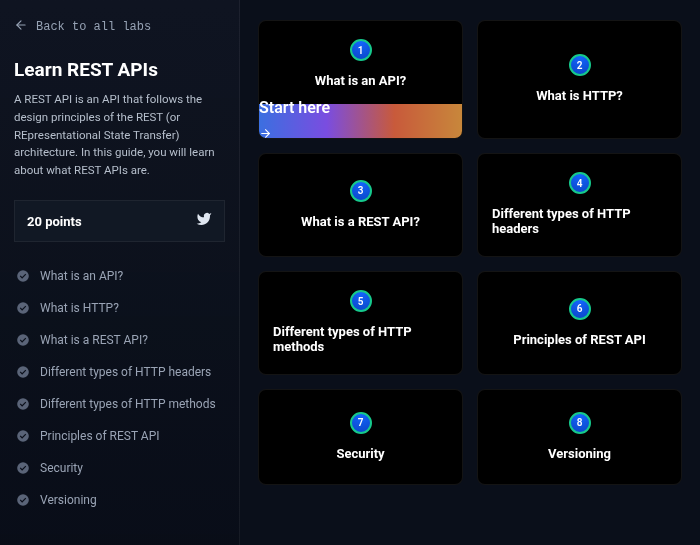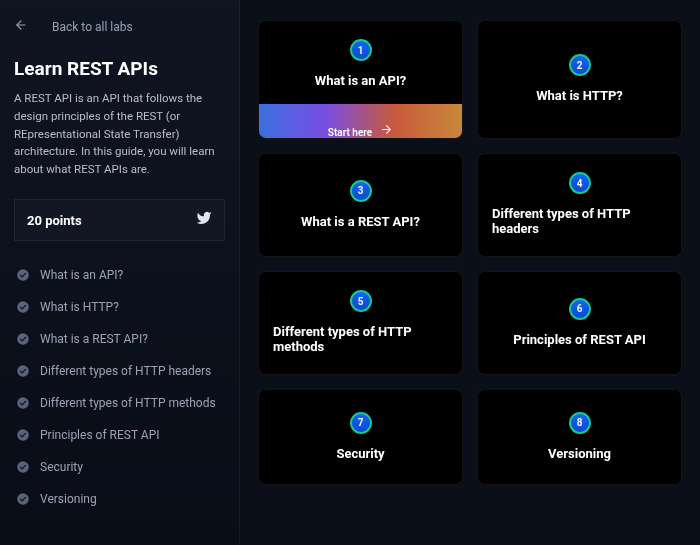--- a/index.html
+++ b/index.html
@@ -16,25 +16,26 @@
     width: 240px;
     padding: 18px 14px 18px 14px;
     border-right: 1px solid rgba(255,255,255,0.06);
     background: linear-gradient(180deg, rgba(20,26,40,0.5), rgba(8,12,22,0.6));
     display: flex;
     flex-direction: column;
   }
   .back-link {
     display: flex;
     align-items: center;
-    gap: 24px;
+    gap: 8px;
     color: #96a2b4;
     font-size: 12px;
     margin-bottom: 22px;
     cursor: pointer;
+    font-family: Liberation Mono, monospace;
   }
   .back-link svg { width: 14px; height: 14px; stroke: #96a2b4; }
   .title {
     font-size: 19px;
     font-weight: 700;
     color: #fff;
     margin-bottom: 10px;
   }
   .desc {
     font-size: 11.5px;
@@ -134,26 +135,27 @@
     align-items: flex-start;
   }
   .start-bar {
     margin-top: 16px;
     width: calc(100% + 28px);
     margin-left: -14px;
     margin-right: -14px;
     height: 34px;
     background: linear-gradient(90deg, #3b6fe0, #7a4de0, #c85a3b, #c8873b);
     display: flex;
-    align-items: flex-end;
+    align-items: flex-start;
     justify-content: center;
     gap: 8px;
-    font-size: 10px;
+    font-size: 16px;
     font-weight: 600;
     color: #fff;
+    flex-direction: column;
   }
   .start-bar svg { width: 13px; height: 13px; stroke: #fff; }
 </style>
 </head>
 <body>
 
 <aside class="sidebar">
   <div class="back-link">
     <span>
       <svg viewBox="0 0 24 24" fill="none" stroke-width="2" stroke-linecap="round" stroke-linejoin="round">

